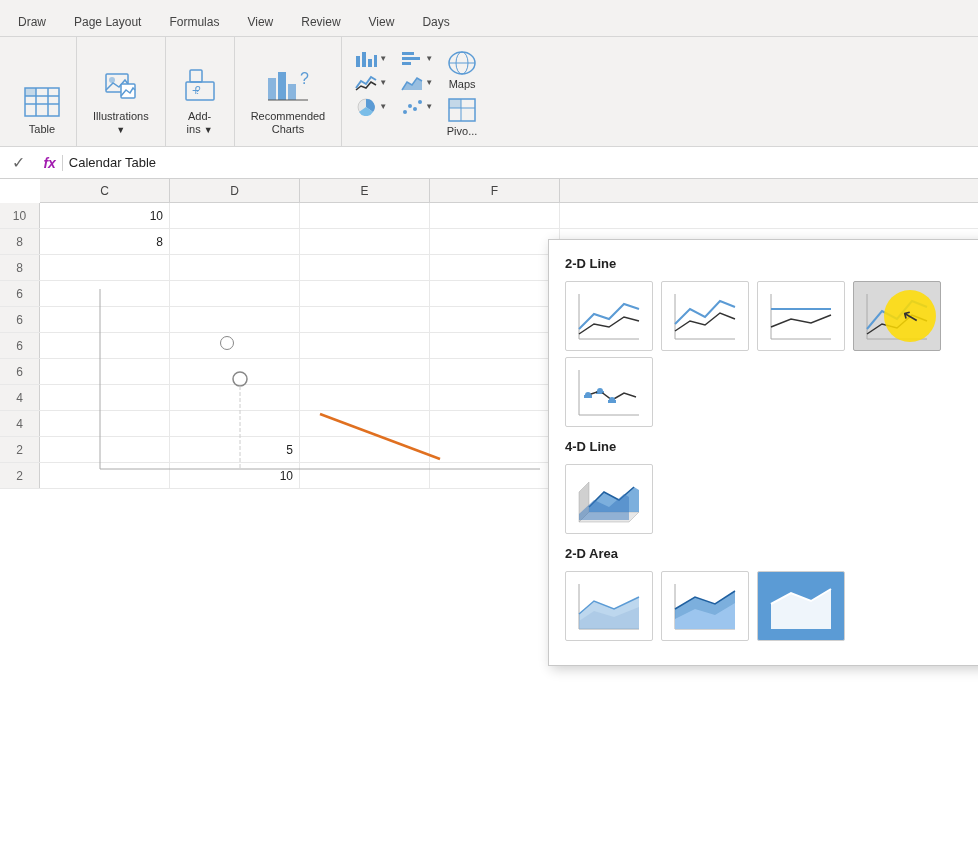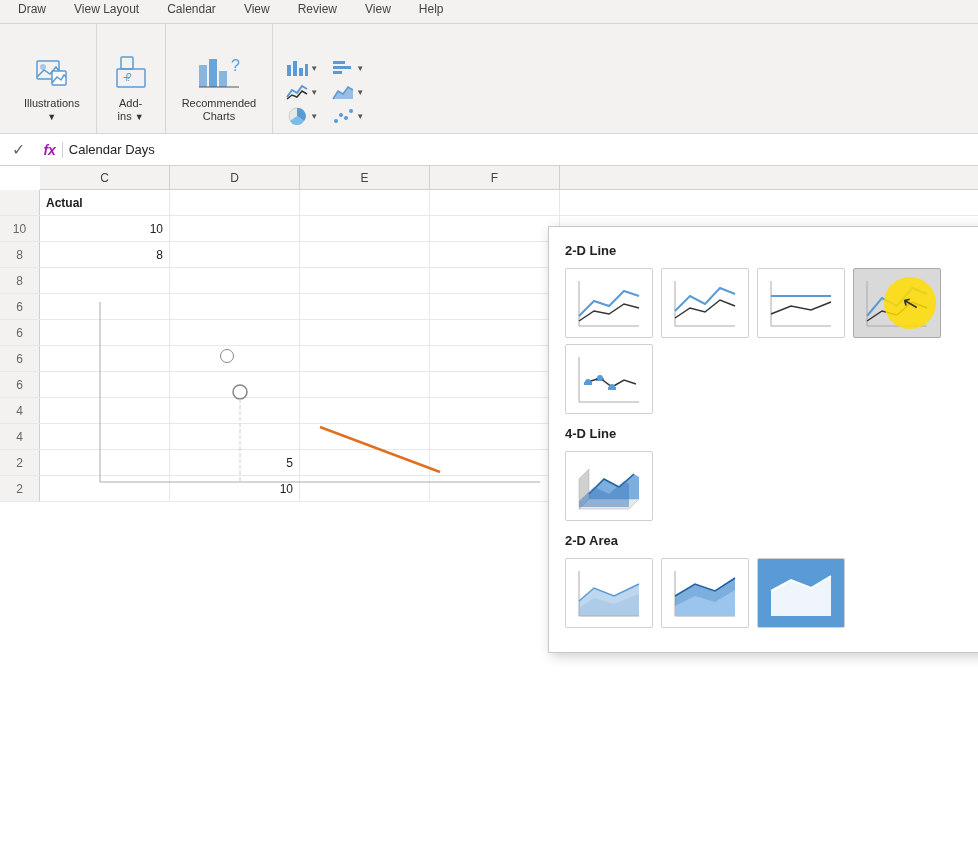--- a/index.html
+++ b/index.html
@@ -59,21 +59,21 @@
     .ribbon-icon {
       font-size: 22px;
       line-height: 1;
       color: #1f497d;
     }
 
     
     .tab-bar {
       display: flex;
       background: #f3f2f1;
-      height: 24px;
+      height: 37px;
       align-items: flex-end;
       padding-left: 4px;
       border-bottom: 1px solid #d6d6d6;
     }
 
     .tab-item {
       padding: 4px 14px;
       font-size: 12px;
       color: #444;
       cursor: pointer;
@@ -281,30 +281,45 @@
 
     .main-area {
       position: relative;
     }
   </style>
 </head>
 <body>
 
 <div class="tab-bar">
   <div class="tab-item">Draw</div>
-  <div class="tab-item">View Layout</div>
-  <div class="tab-item">Calendar</div>
+  <div class="tab-item">Page Layout</div>
+  <div class="tab-item">Formulas</div>
   <div class="tab-item">View</div>
   <div class="tab-item">Review</div>
   <div class="tab-item">View</div>
-  <div class="tab-item">Help</div>
+  <div class="tab-item">Days</div>
 </div>
 
 <div class="ribbon">
 
+  <div class="ribbon-group">
+    <div class="ribbon-btn">
+      <div class="ribbon-icon">
+        <svg width="36" height="30" viewBox="0 0 36 30">
+          <rect x="1" y="1" width="34" height="28" fill="none" stroke="#5b9bd5" stroke-width="1.5"></rect>
+          <line x1="1" y1="9" x2="35" y2="9" stroke="#5b9bd5" stroke-width="1.5"></line>
+          <line x1="1" y1="17" x2="35" y2="17" stroke="#5b9bd5" stroke-width="1.5"></line>
+          <line x1="12" y1="1" x2="12" y2="29" stroke="#5b9bd5" stroke-width="1.5"></line>
+          <line x1="24" y1="1" x2="24" y2="29" stroke="#5b9bd5" stroke-width="1.5"></line>
+          <rect x="1" y="1" width="11" height="8" fill="#5b9bd5" opacity="0.3"></rect>
+        </svg>
+      </div>
+      <div class="ribbon-btn-label">Table</div>
+    </div>
+  </div>
 
   <div class="ribbon-group">
     <div class="ribbon-btn">
       <div class="ribbon-icon">
         <svg width="36" height="36" viewBox="0 0 36 36">
           <rect x="3" y="6" width="22" height="18" rx="1" fill="none" stroke="#5b9bd5" stroke-width="1.5"></rect>
           <circle cx="9" cy="12" r="3" fill="#5b9bd5" opacity="0.5"></circle>
           <polyline points="3,22 10,15 16,19 22,12 25,16" fill="none" stroke="#5b9bd5" stroke-width="1.5"></polyline>
           <rect x="18" y="16" width="14" height="14" rx="1" fill="#fff" stroke="#5b9bd5" stroke-width="1.5"></rect>
           <polyline points="18,28 23,22 27,25 30,20 32,22" fill="none" stroke="#5b9bd5" stroke-width="1.5"></polyline>
@@ -395,50 +410,62 @@
           <svg width="22" height="18" viewBox="0 0 22 18">
             <circle cx="4" cy="14" r="2" fill="#5b9bd5"></circle>
             <circle cx="9" cy="8" r="2" fill="#5b9bd5"></circle>
             <circle cx="14" cy="11" r="2" fill="#5b9bd5"></circle>
             <circle cx="19" cy="4" r="2" fill="#5b9bd5"></circle>
           </svg>
           <span class="dropdown-arrow">▼</span>
         </div>
       </div>
 
+      <div style="display:flex; flex-direction:column; gap:2px; align-items:center;">
+        <div class="ribbon-btn" style="min-width:40px; padding:2px 4px;">
+          <svg width="30" height="26" viewBox="0 0 30 26">
+            <ellipse cx="15" cy="13" rx="13" ry="11" fill="none" stroke="#5b9bd5" stroke-width="1.5"></ellipse>
+            <ellipse cx="15" cy="13" rx="6" ry="11" fill="none" stroke="#5b9bd5" stroke-width="1"></ellipse>
+            <line x1="2" y1="13" x2="28" y2="13" stroke="#5b9bd5" stroke-width="1"></line>
+          </svg>
+          <span class="ribbon-btn-label">Maps</span>
+        </div>
+        <div class="ribbon-btn" style="min-width:40px; padding:2px 4px;">
+          <svg width="30" height="26" viewBox="0 0 30 26">
+            <rect x="2" y="2" width="26" height="22" fill="none" stroke="#5b9bd5" stroke-width="1.5"></rect>
+            <rect x="2" y="2" width="12" height="9" fill="#5b9bd5" opacity="0.3"></rect>
+            <line x1="14" y1="2" x2="14" y2="24" stroke="#5b9bd5" stroke-width="1"></line>
+            <line x1="2" y1="11" x2="28" y2="11" stroke="#5b9bd5" stroke-width="1"></line>
+          </svg>
+          <span class="ribbon-btn-label">Pivo...</span>
+        </div>
+      </div>
     </div>
   </div>
 </div>
 
 <div class="formula-bar">
   <span class="formula-bar-check">✓</span>
   <span class="formula-bar-fx">fx</span>
-  <span class="formula-bar-content">Calendar Days</span>
+  <span class="formula-bar-content">Calendar Table</span>
 </div>
 
 <div class="main-area">
 
   <div class="spreadsheet-area">
 
     <div class="col-headers">
       <div class="col-header">C</div>
       <div class="col-header">D</div>
       <div class="col-header">E</div>
       <div class="col-header">F</div>
     </div>
 
     <div class="spreadsheet-rows">
 
-      <div class="ss-row">
-        <div class="row-num"></div>
-        <div class="ss-cell header-cell">Actual</div>
-        <div class="ss-cell"></div>
-        <div class="ss-cell"></div>
-        <div class="ss-cell"></div>
-      </div>
       <div class="ss-row">
         <div class="row-num">10</div>
         <div class="ss-cell num-cell">10</div>
         <div class="ss-cell"></div>
         <div class="ss-cell"></div>
         <div class="ss-cell"></div>
       </div>
       <div class="ss-row">
         <div class="row-num">8</div>
         <div class="ss-cell num-cell">8</div>

